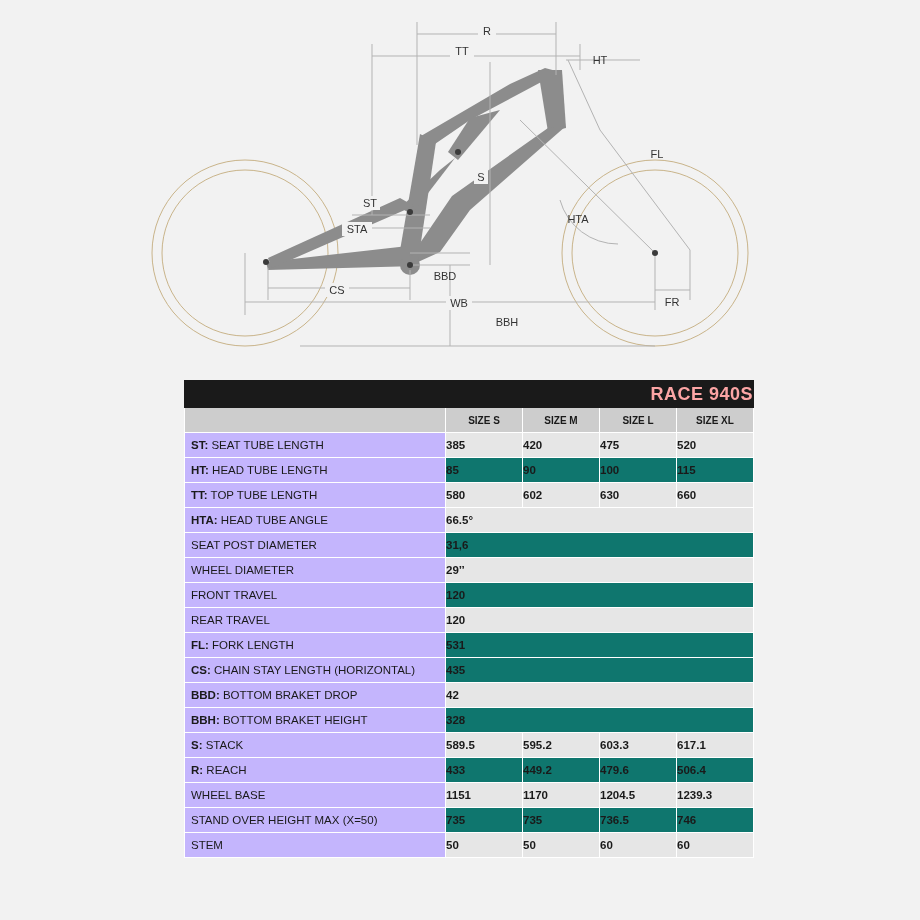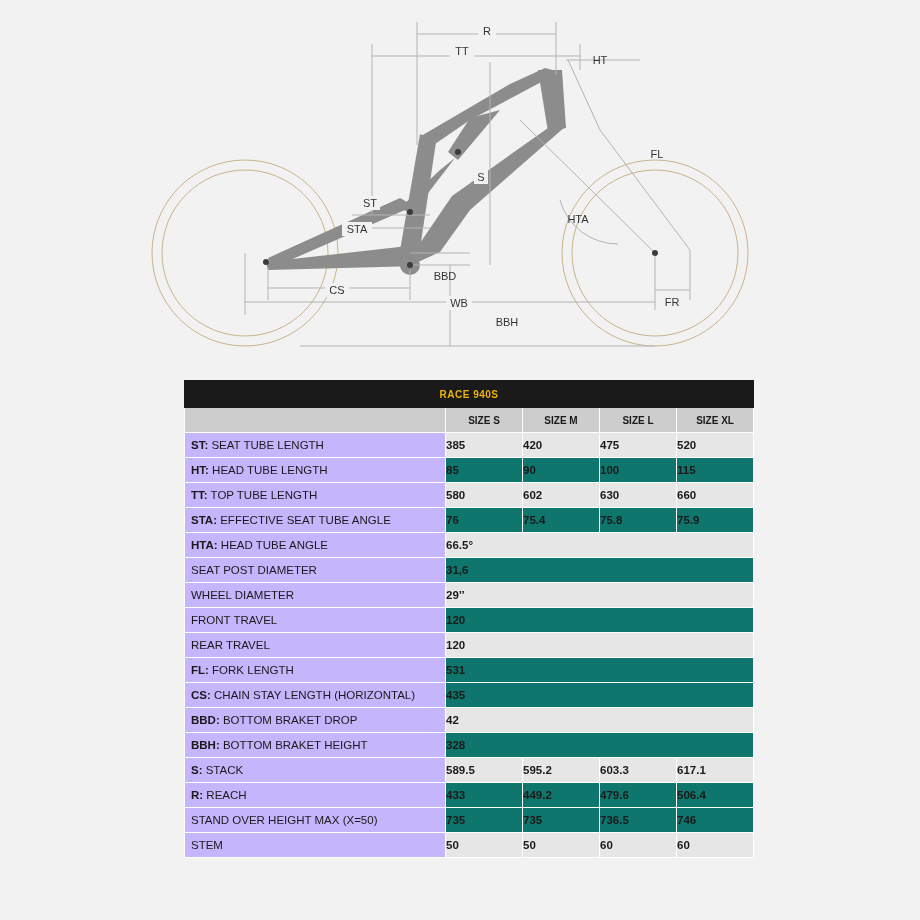--- a/index.html
+++ b/index.html
@@ -29,22 +29,22 @@
     table-layout:fixed;
     font-size:11.5px;
   }
   td,th{
     border:1px solid #ffffff;
     padding:0;
     height:24px;
     vertical-align:middle;
   }
   .title-row td{
-    background:#1a1a1a;color:#eab308;
-    text-align:center;font-weight:bold;font-size:10px;
+    background:#1a1a1a;color:#fca5a5;
+    text-align:right;font-weight:bold;font-size:18px;
     letter-spacing:.5px;height:26px;
     border:1px solid #1a1a1a;
   }
   .head-row td{
     background:#cdcdcd;
     text-align:center;font-weight:bold;font-size:10px;
     color:#1a1a1a;
   }
   .head-row td.blank{background:#cdcdcd;}
   td.lbl{
@@ -201,27 +201,20 @@
             <td class="val alt">115</td>
           </tr>
           <tr>
             <td class="lbl"><span class="ab">TT:</span> <span>TOP TUBE LENGTH</span></td>
             <td class="val">580</td>
             <td class="val">602</td>
             <td class="val">630</td>
             <td class="val">660</td>
           </tr>
           <tr>
-            <td class="lbl alt"><span class="ab">STA:</span> <span>EFFECTIVE SEAT TUBE ANGLE</span></td>
-            <td class="val alt">76</td>
-            <td class="val alt">75.4</td>
-            <td class="val alt">75.8</td>
-            <td class="val alt">75.9</td>
-          </tr>
-          <tr>
             <td class="lbl"><span class="ab">HTA:</span> <span>HEAD TUBE ANGLE</span></td>
             <td class="val" colspan="4">66.5°</td>
           </tr>
           <tr>
             <td class="lbl alt"><span>SEAT POST DIAMETER</span></td>
             <td class="val alt" colspan="4">31,6</td>
           </tr>
           <tr>
             <td class="lbl"><span>WHEEL DIAMETER</span></td>
             <td class="val" colspan="4">29’’</td>
@@ -258,20 +251,27 @@
             <td class="val">617.1</td>
           </tr>
           <tr>
             <td class="lbl alt"><span class="ab">R:</span> <span>REACH</span></td>
             <td class="val alt">433</td>
             <td class="val alt">449.2</td>
             <td class="val alt">479.6</td>
             <td class="val alt">506.4</td>
           </tr>
           <tr>
+            <td class="lbl"><span>WHEEL BASE</span></td>
+            <td class="val">1151</td>
+            <td class="val">1170</td>
+            <td class="val">1204.5</td>
+            <td class="val">1239.3</td>
+          </tr>
+          <tr>
             <td class="lbl alt"><span>STAND OVER HEIGHT MAX (X=50)</span></td>
             <td class="val alt">735</td>
             <td class="val alt">735</td>
             <td class="val alt">736.5</td>
             <td class="val alt">746</td>
           </tr>
           <tr>
             <td class="lbl"><span>STEM</span></td>
             <td class="val">50</td>
             <td class="val">50</td>

